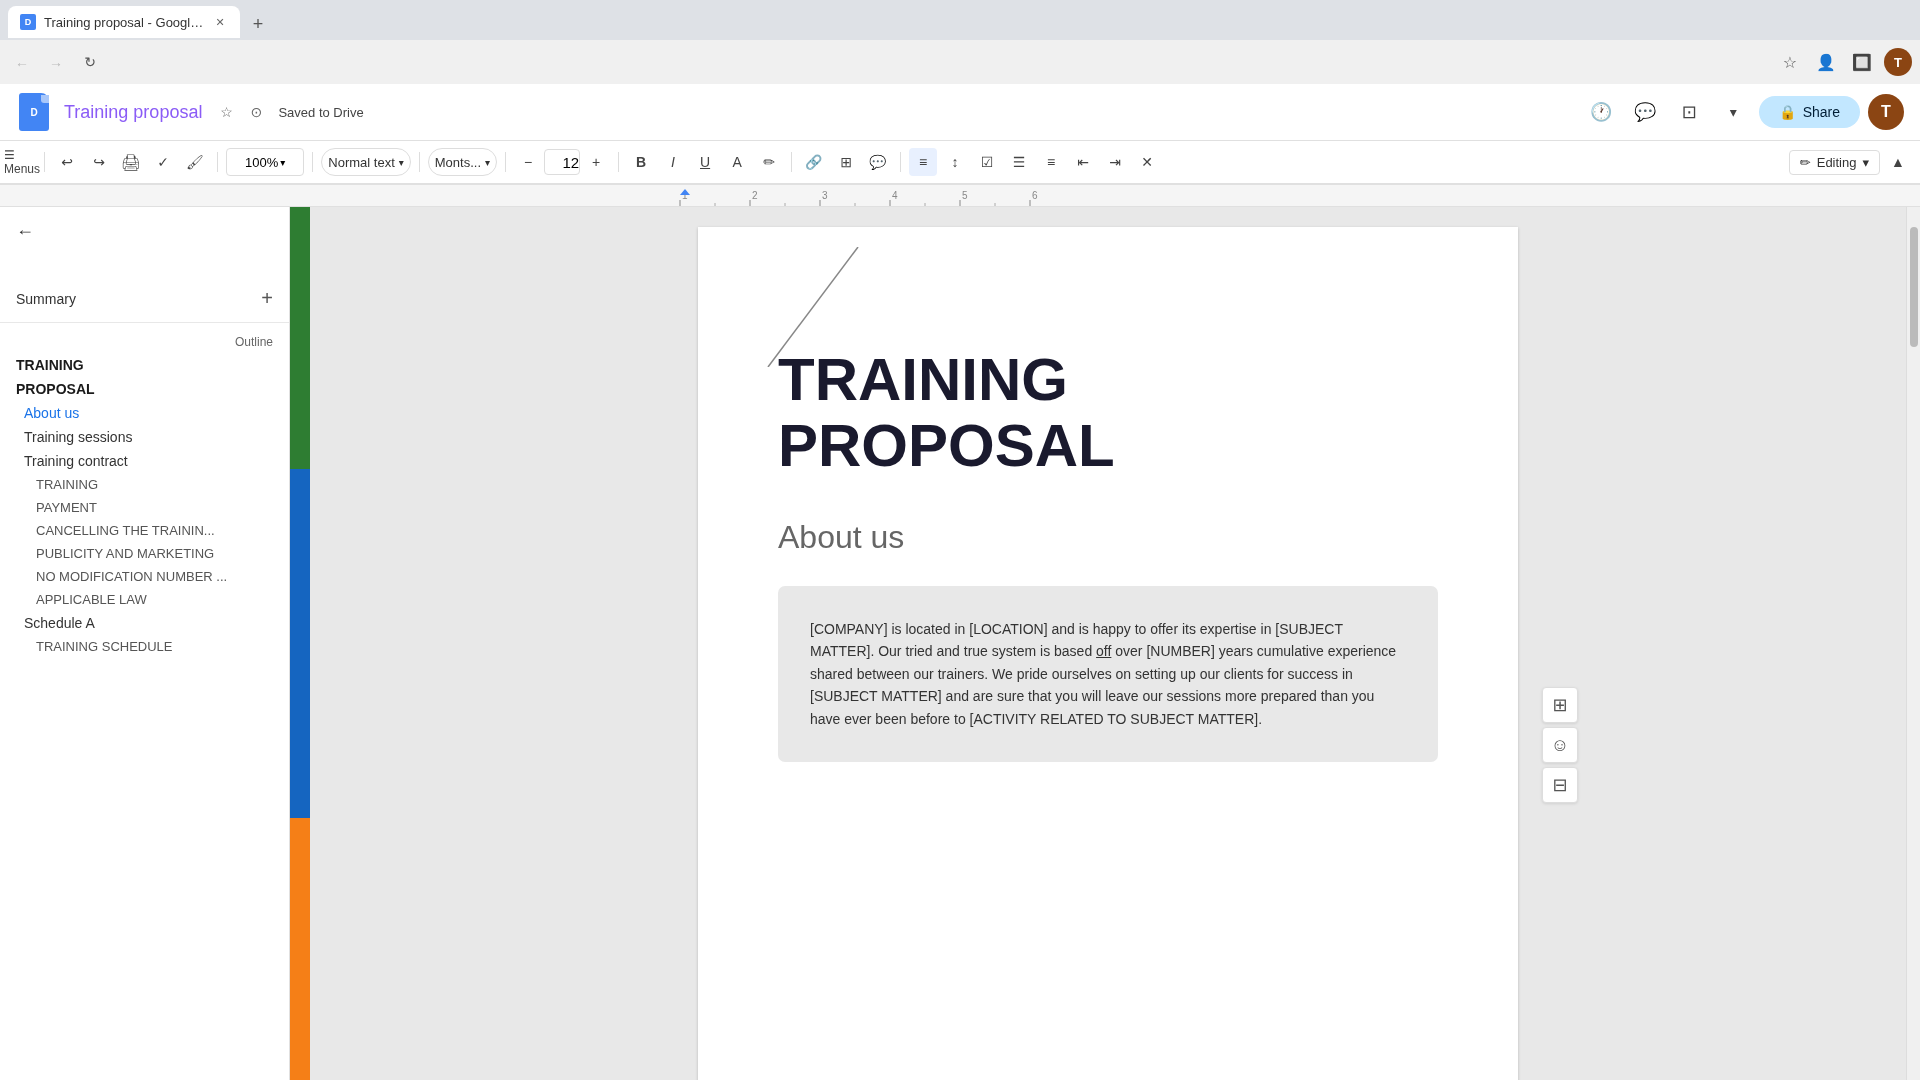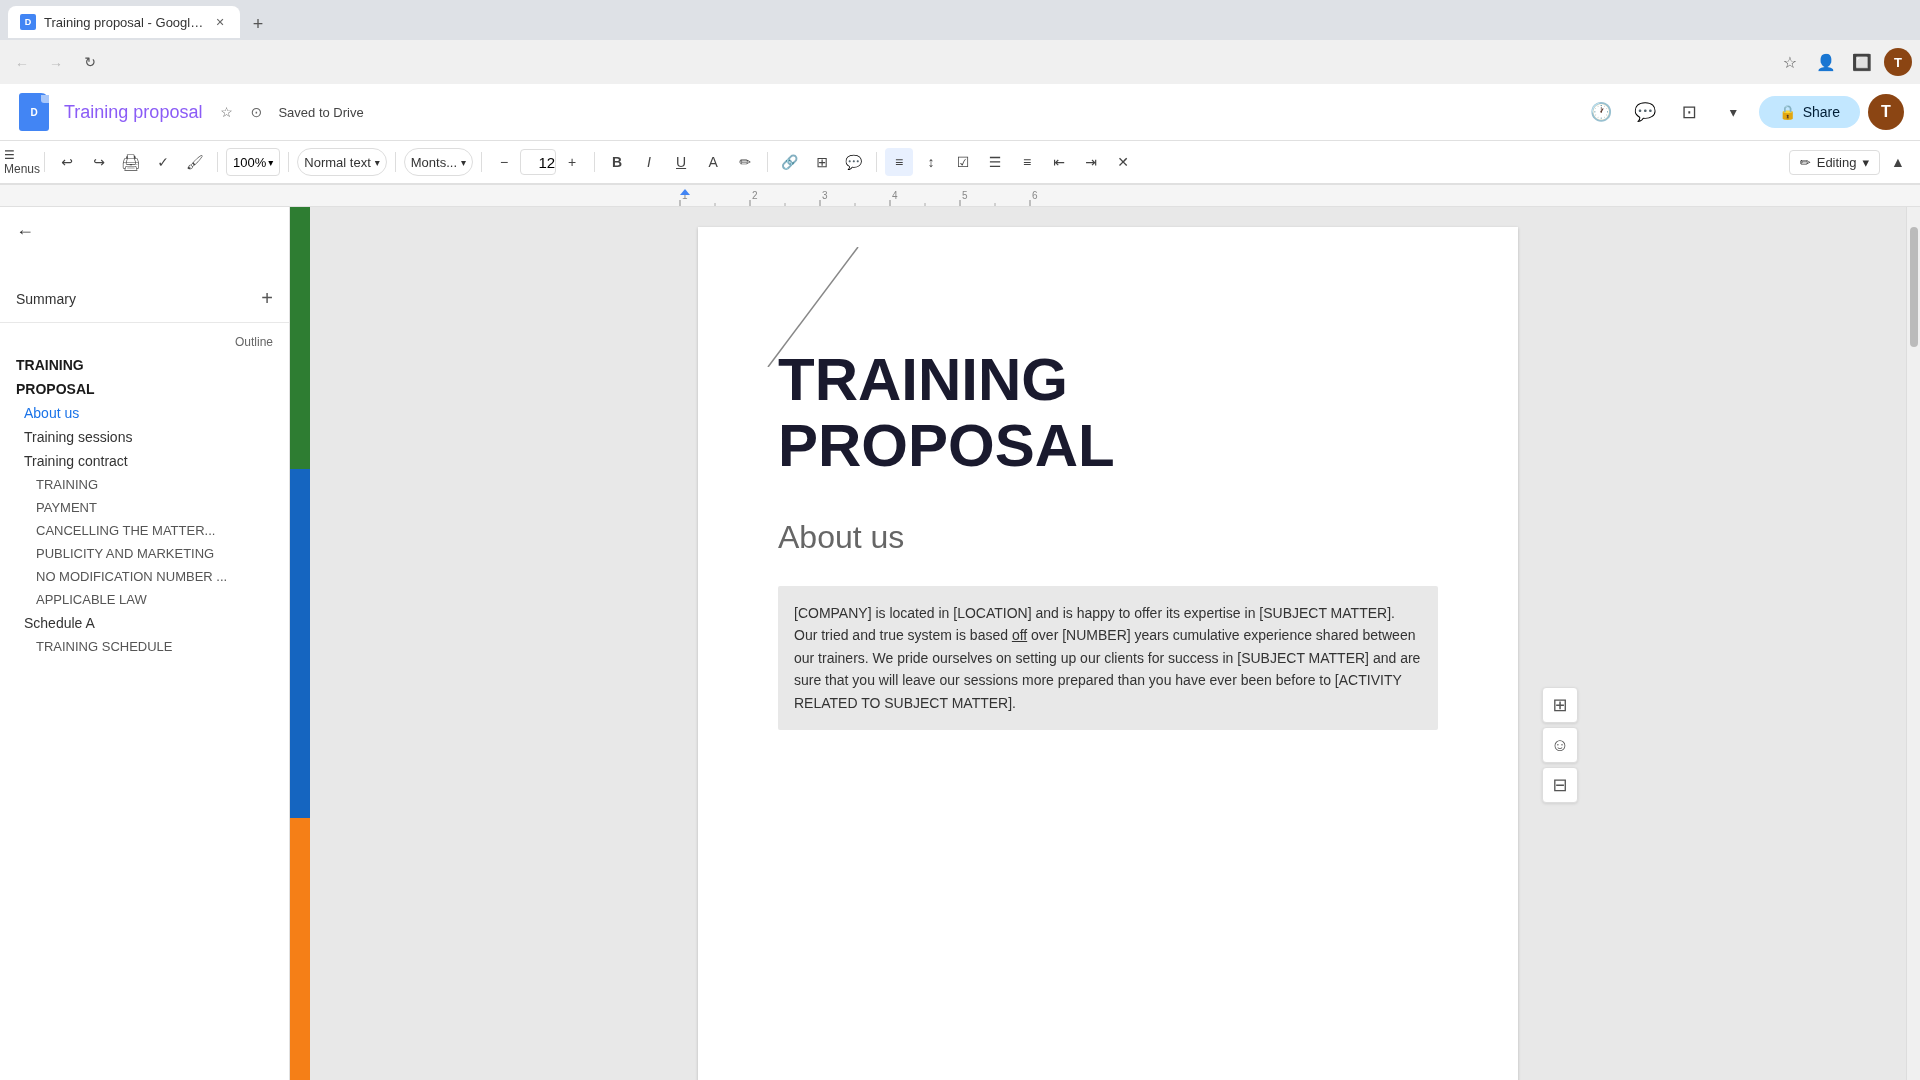--- a/index.html
+++ b/index.html
@@ -263,21 +263,21 @@
       cursor: pointer;
       background: white;
       display: flex; align-items: center; gap: 4px;
     }
     .zoom-control {
       display: flex;
       align-items: center;
       gap: 2px;
       border: 1px solid #ddd;
       border-radius: 4px;
-      padding: 0 6px;
+      padding: 0 18px;
       height: 28px;
     }
     .font-size-control {
       display: flex;
       align-items: center;
       gap: 2px;
     }
     .font-size-input {
       width: 36px;
       height: 26px;
@@ -439,22 +439,22 @@
       font-weight: 400;
       margin-top: 40px;
       margin-bottom: 30px;
     }
 
     .doc-paragraph {
       font-size: 14px;
       line-height: 1.6;
       color: #333;
       background: #e8e8e8;
-      padding: 16px;
-      border-radius: 2px;
+      padding: 32px;
+      border-radius: 7px;
     }
 
     
     .right-btns {
       position: absolute;
       right: -60px;
       top: 460px;
       display: flex;
       flex-direction: column;
       gap: 4px;
@@ -654,21 +654,21 @@
       <div class="sidebar-divider"></div>
       <div class="outline-label">Outline</div>
 
       <div class="outline-item level1">TRAINING</div>
       <div class="outline-item level1">PROPOSAL</div>
       <div class="outline-item level2 active" style="color:#1a73e8;">About us</div>
       <div class="outline-item level2">Training sessions</div>
       <div class="outline-item level2">Training contract</div>
       <div class="outline-item sub-item">TRAINING</div>
       <div class="outline-item sub-item">PAYMENT</div>
-      <div class="outline-item sub-item">CANCELLING THE MATTER...</div>
+      <div class="outline-item sub-item">CANCELLING THE TRAININ...</div>
       <div class="outline-item sub-item">PUBLICITY AND MARKETING</div>
       <div class="outline-item sub-item">NO MODIFICATION NUMBER ...</div>
       <div class="outline-item sub-item">APPLICABLE LAW</div>
       <div class="outline-item level2">Schedule A</div>
       <div class="outline-item sub-item">TRAINING SCHEDULE</div>
     </div>
 
     <div class="doc-area">
 
       <div class="color-bar"></div>

